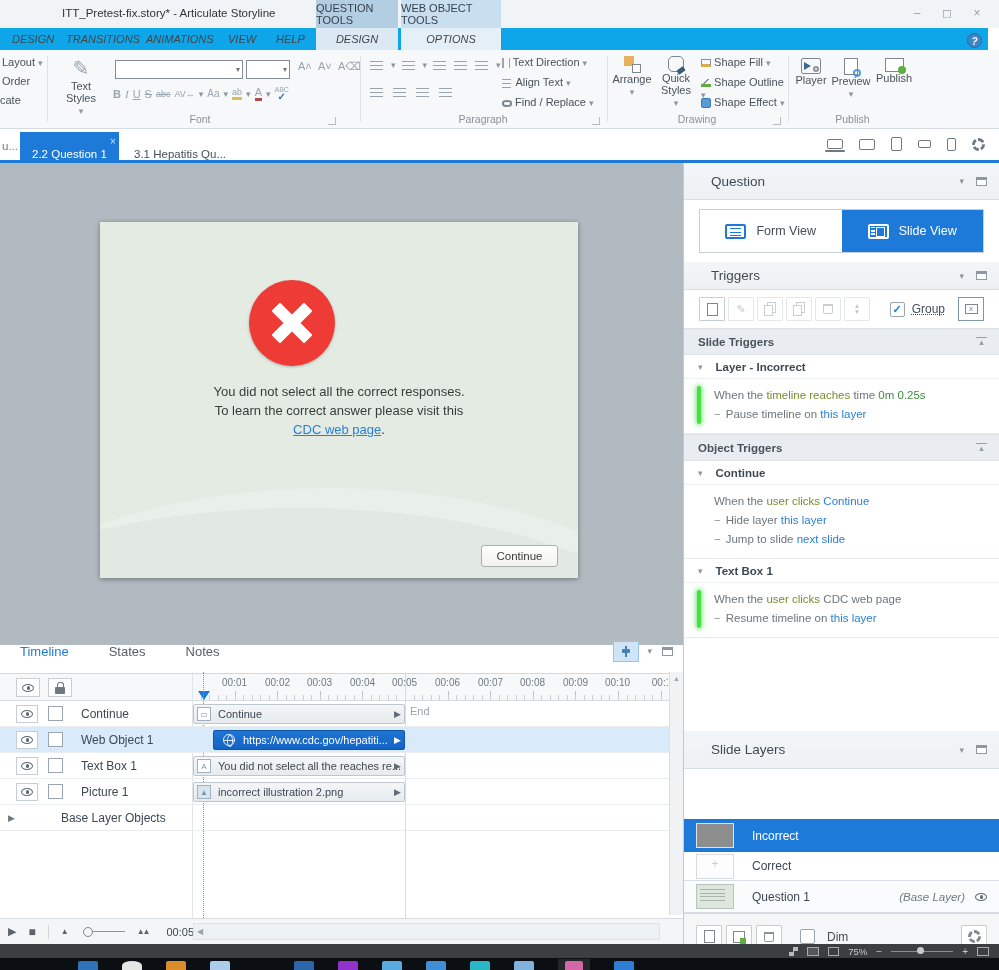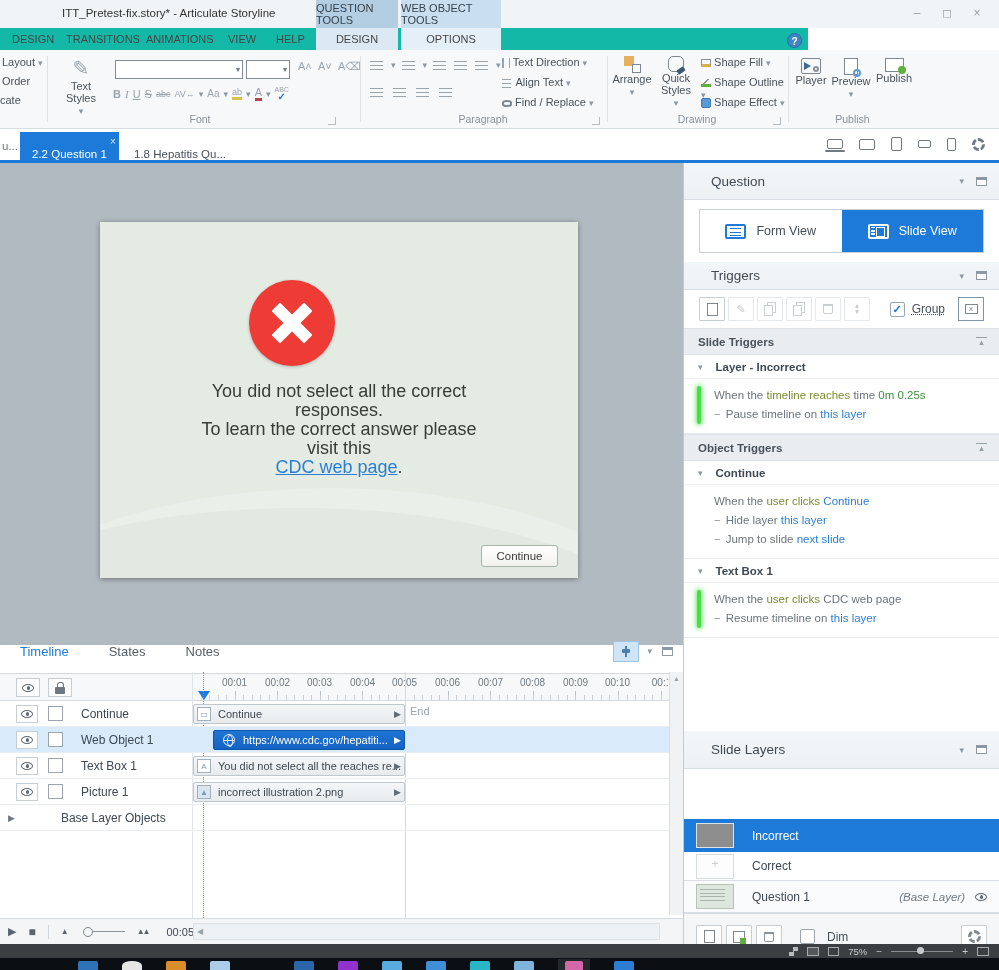--- a/index.html
+++ b/index.html
@@ -15,21 +15,21 @@
   
   #titlebar { left:0; top:0; width:999px; height:28px; background:#f1f4f6; border-bottom:0; }
   #title-text { position:absolute; left:62px; top:7px; font-size:11.5px; color:#333; }
   .ctx-header { position:absolute; top:0; height:28px; display:flex; align-items:center; justify-content:center;
                 font-size:11px; color:#35424d; }
   #ctx-question { left:316px; width:82px; background:#b3cde2; }
   #ctx-webobj  { left:401px; width:100px; background:#c9dff0; }
   .winbtn { position:absolute; top:6px; width:16px; height:14px; color:#9aa1a8; font-size:12px; text-align:center; line-height:14px; }
 
   
-  #ribbontabs { left:0; top:28px; width:808px; height:22px; background:#14b8a6; }
+  #ribbontabs { left:0; top:28px; width:988px; height:22px; background:#0ea5e9;font-style:italic; }
   .rtab { position:absolute; top:0; height:22px; line-height:22px; font-size:11px; color:#444; padding:0 10px; }
   .ctx-tab { text-align:center; padding:0; }
   #rtab-qt-design { left:316px; width:82px; background:#dce9f4; }
   #rtab-wo-options { left:401px; width:100px; background:#e4eff8; }
   #help-bubble { position:absolute; right:6px; top:5px; width:15px; height:15px; border-radius:50%;
                  background:#3d85c6; color:#fff; font-size:10px; font-weight:bold; text-align:center; line-height:15px;
                  border:1px solid #2a6aa5; }
 
   
   #ribbon { left:0; top:50px; width:999px; height:79px; background:#f6f8fa; border-bottom:1px solid #d5dbe0; }
@@ -81,21 +81,21 @@
             box-shadow:0 1px 5px rgba(0,0,0,.4); overflow:hidden; }
   .swoosh1 { position:absolute; left:-120px; bottom:-210px; width:700px; height:300px; border-radius:50%;
              background:rgba(255,255,255,.22); }
   .swoosh2 { position:absolute; left:-200px; bottom:-260px; width:800px; height:330px; border-radius:50%;
              background:rgba(120,140,120,.08); }
   #errcircle { position:absolute; left:149px; top:58px; width:86px; height:86px; border-radius:50%;
                background:#ee3b36; box-shadow:0 1px 3px rgba(0,0,0,.25); }
   #errcircle span { position:absolute; left:20px; top:37px; width:46px; height:12px; background:#fff; border-radius:1px; }
   #errcircle .x1 { transform:rotate(45deg); }
   #errcircle .x2 { transform:rotate(-45deg); }
-  #slidemsg { position:absolute; left:0; right:90px; top:160px; text-align:center; font-size:18px;
+  #slidemsg { position:absolute; left:0; right:90px; top:160px; text-align:center; font-size:13px;
               line-height:19px; color:#373d37; }
   #slidemsg a { color:#2a7fd4; text-decoration:underline; }
   #slide-continue { position:absolute; left:381px; top:323px; width:77px; height:22px; border:1px solid #aab0aa;
                     border-radius:3px; background:linear-gradient(#ffffff,#f1f2ee); font-size:11.5px; color:#3c3c3c;
                     text-align:center; line-height:20px; }
 
   
   #rightpanel { left:683px; top:163px; width:316px; height:782px; background:#fff; border-left:1px solid #c3cbd2; }
   .p-header { height:37px; background:linear-gradient(#f3f6f8,#edf1f4); border-bottom:1px solid #d8dee3;
               display:flex; align-items:center; padding:0 12px 0 27px; }
@@ -379,21 +379,21 @@
     <div class="rgroup-label">Publish</div>
   </div>
 </div>
 
 <div id="slidetabs" class="abs">
   <span class="stab" id="stab-overflow">u...</span>
   <span class="stab" id="stab-active">
     <span>2.2 Question 1</span>
     <span class="closex">×</span>
   </span>
-  <span class="stab" id="stab-inactive">1.8 Hepatitis Qu...</span>
+  <span class="stab" id="stab-inactive">3.1 Hepatitis Qu...</span>
   <span class="devrow">
     <span class="dev d-laptop"></span>
     <span class="dev d-monitor"></span>
     <span class="dev d-tabport"></span>
     <span class="dev d-phoneland"></span>
     <span class="dev d-phoneport"></span>
     <span class="icn i-gear" style="border-color:#6e7983;"></span>
   </span>
 </div>
 <div id="accentline" class="abs"></div>

